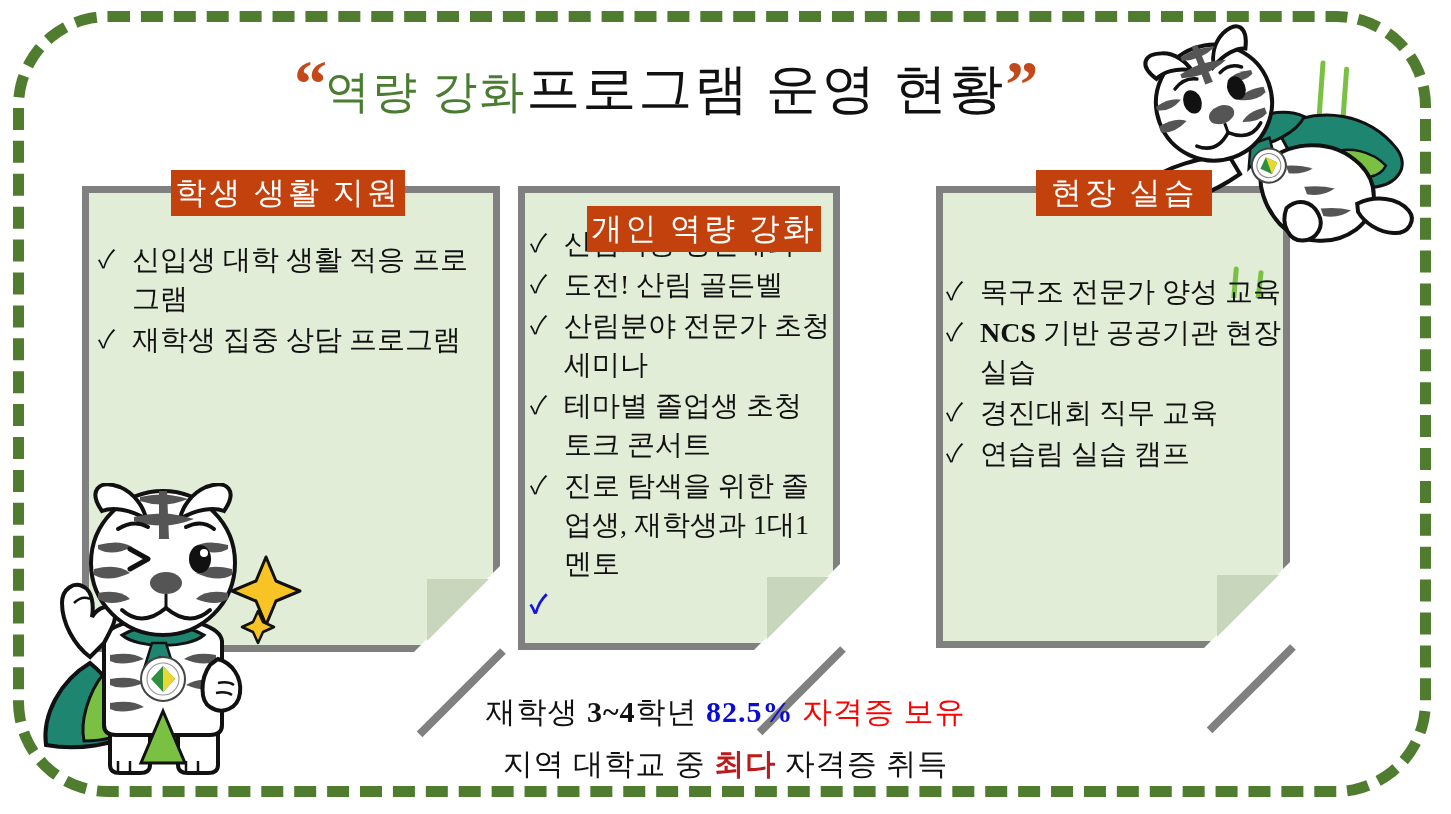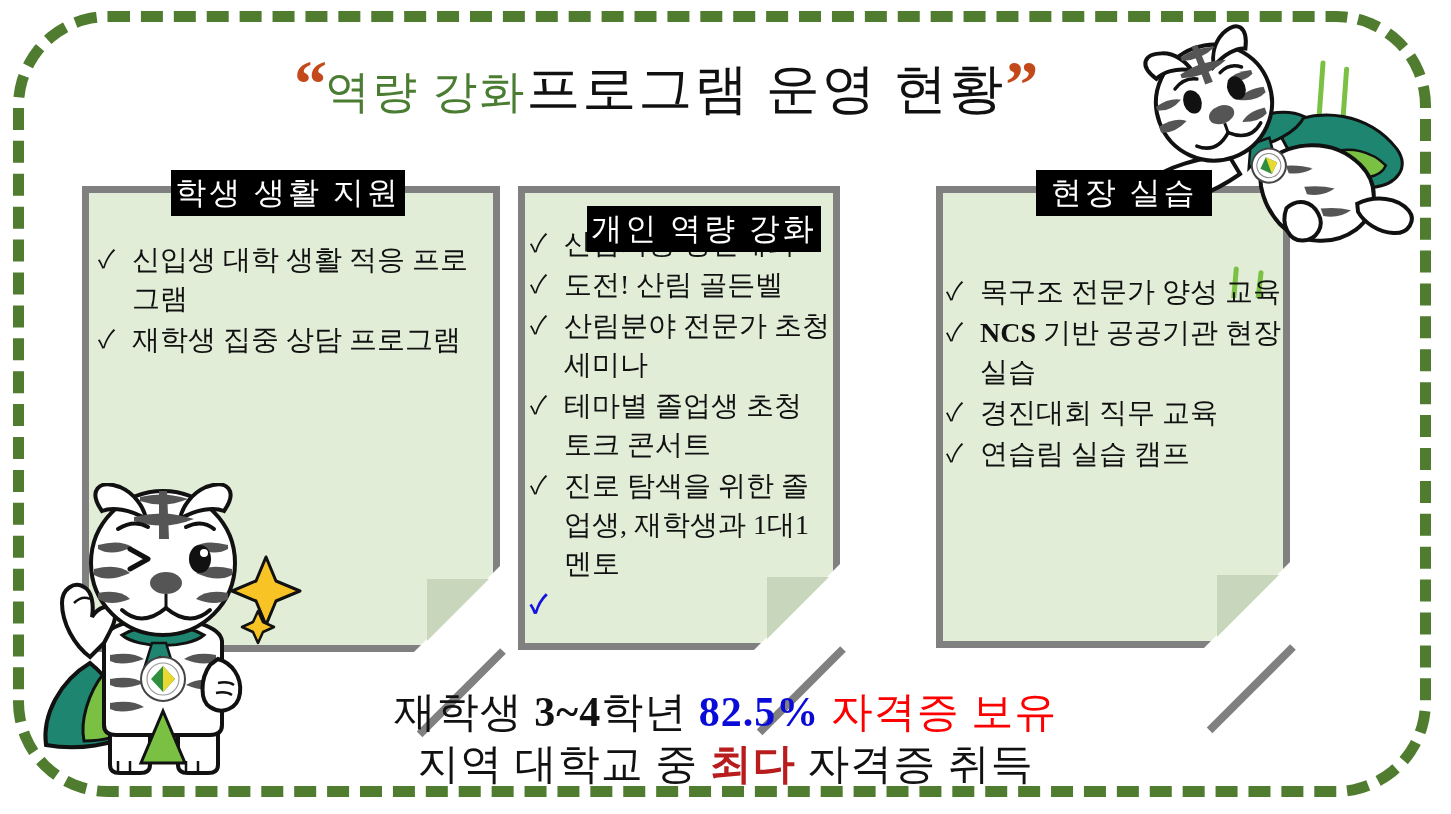--- a/index.html
+++ b/index.html
@@ -94,21 +94,21 @@
     bottom: -10px;
     width: 118px;
     height: 8px;
     background: #808080;
     transform-origin: 100% 50%;
     transform: rotate(-45deg);
   }
 
   .card-header {
     position: absolute;
-    background: #000000;
+    background: #c2410c;
     color: #ffffff;
     text-align: center;
     font-size: 31px;
     line-height: 46px;
     height: 46px;
     letter-spacing: 3px;
     white-space: nowrap;
     z-index: 4;
   }
 
@@ -143,21 +143,21 @@
   
   .bottom-msg {
     position: absolute;
     left: 0;
     top: 686px;
     width: 1451px;
     text-align: center;
     white-space: nowrap;
   }
   .bottom-msg .line {
-    font-size: 42px;
+    font-size: 30px;
     line-height: 52px;
     color: #111111;
     letter-spacing: 1px;
   }
   .seg-bold { font-weight: bold; }
   .seg-blue { color: #0b0bd8; font-weight: bold; }
   .seg-red  { color: #ff0000; }
   .seg-red-bold { color: #b91c1c; font-weight: bold; }
 
   

